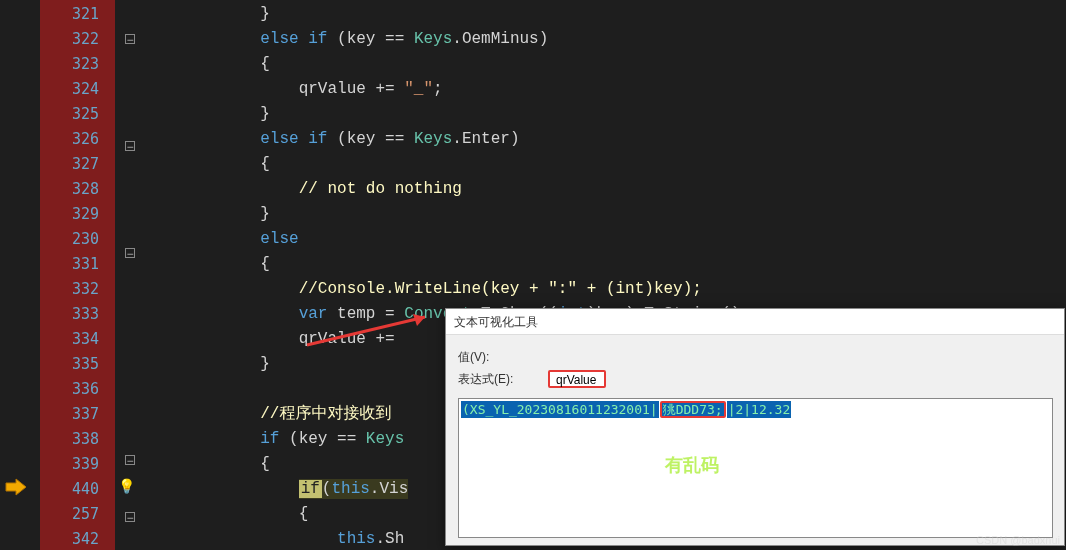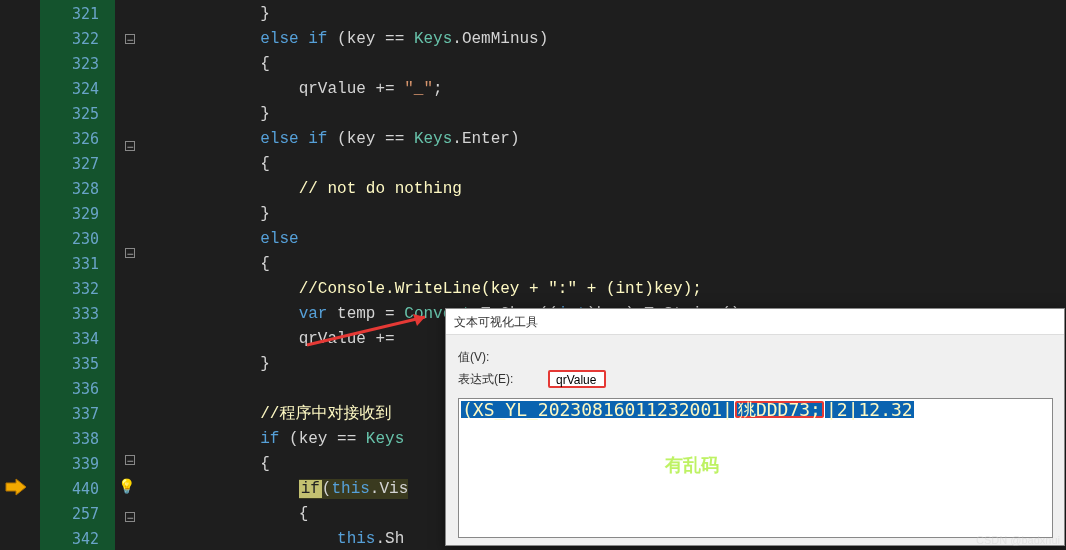--- a/index.html
+++ b/index.html
@@ -15,21 +15,21 @@
     display: flex;
     width: 100%; height: 100%;
   }
   .indicator-col {
     width: 40px;
     background: #1e1e1e;
     position: relative;
   }
   .gutter {
     width: 75px;
-    background: #14532d;
+    background: #7f1d1d;
     padding-top: 2px;
   }
   .ln {
     height: 25px;
     line-height: 25px;
     text-align: right;
     padding-right: 16px;
     color: #6aa4c8;
     font-family: Consolas, monospace;
     font-size: 15px;
@@ -136,22 +136,22 @@
     position: relative;
     overflow: hidden;
   }
   .val-selection {
     position: absolute;
     left: 2px; top: 2px;
     height: 17px;
     display: flex;
     align-items: center;
     font-family: Consolas, monospace;
-    font-size: 18px;
-    color: #fef9c3;
+    font-size: 13px;
+    color: #86efac;
   }
   .seg {
     background: #0a63b0;
     padding: 0 1px;
     height: 17px; line-height:17px;
   }
   .seg-red {
     border: 2px solid #e53935;
     border-radius: 2px;
     height: 17px; line-height: 13px;

